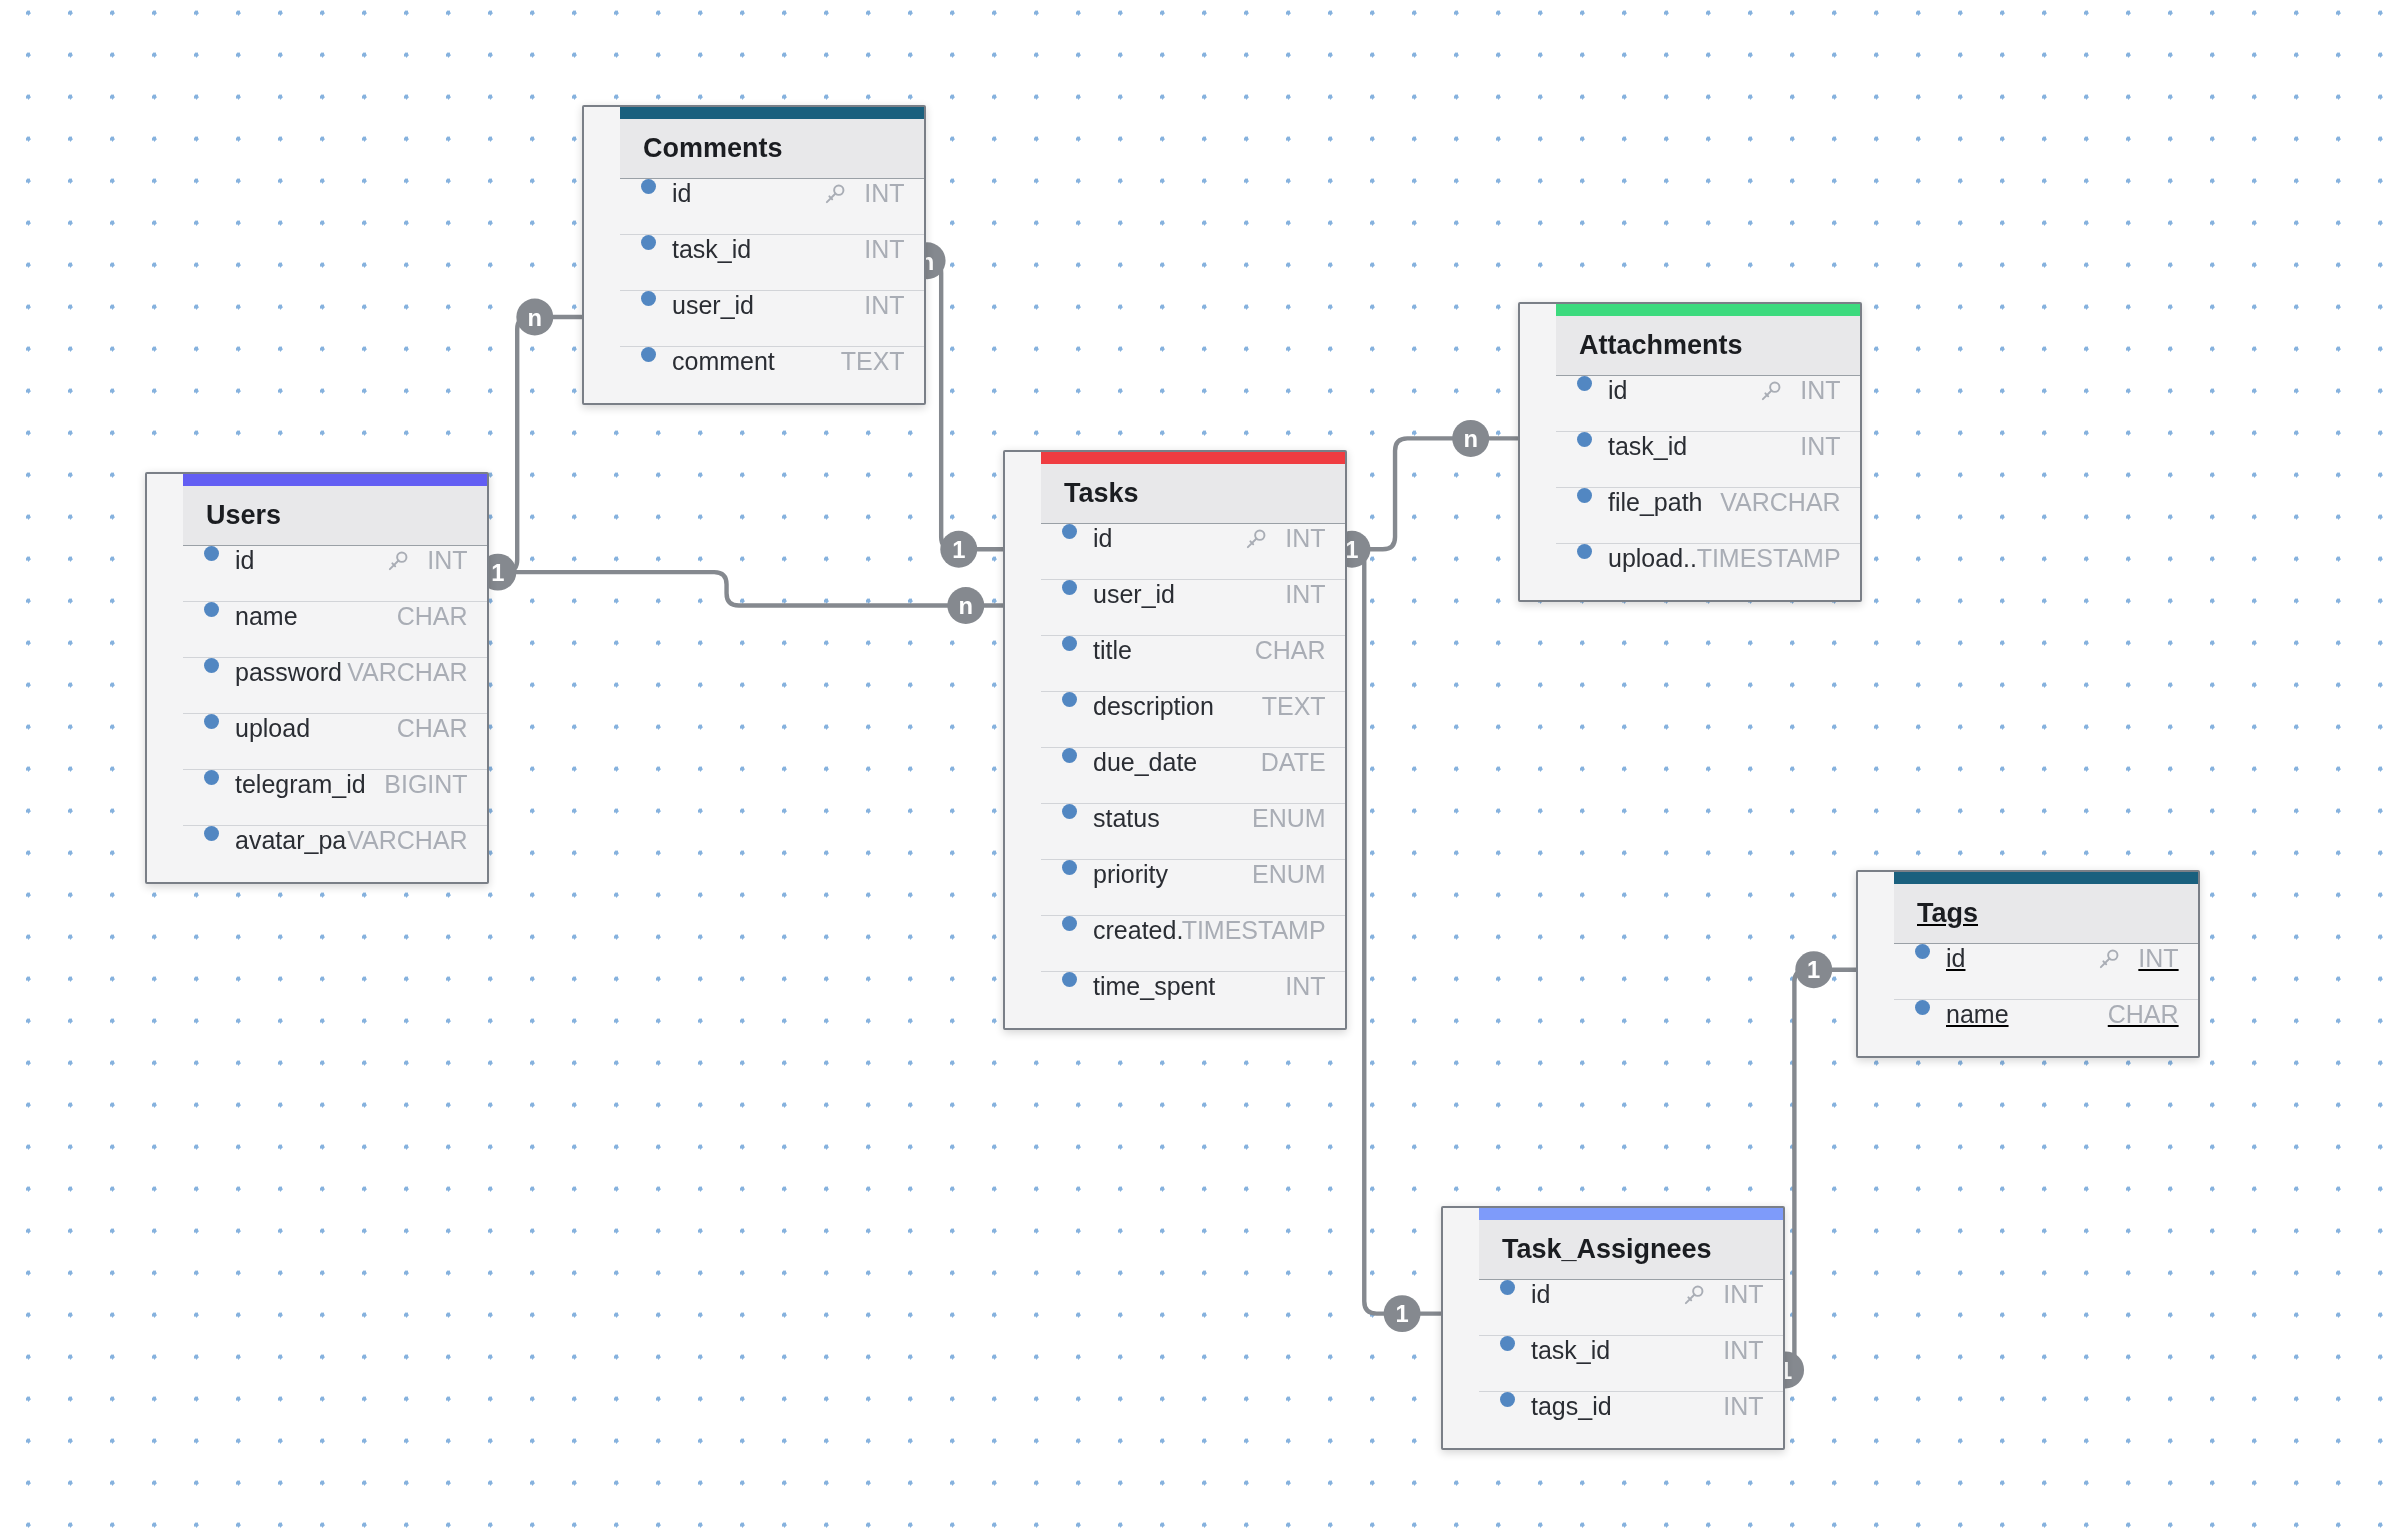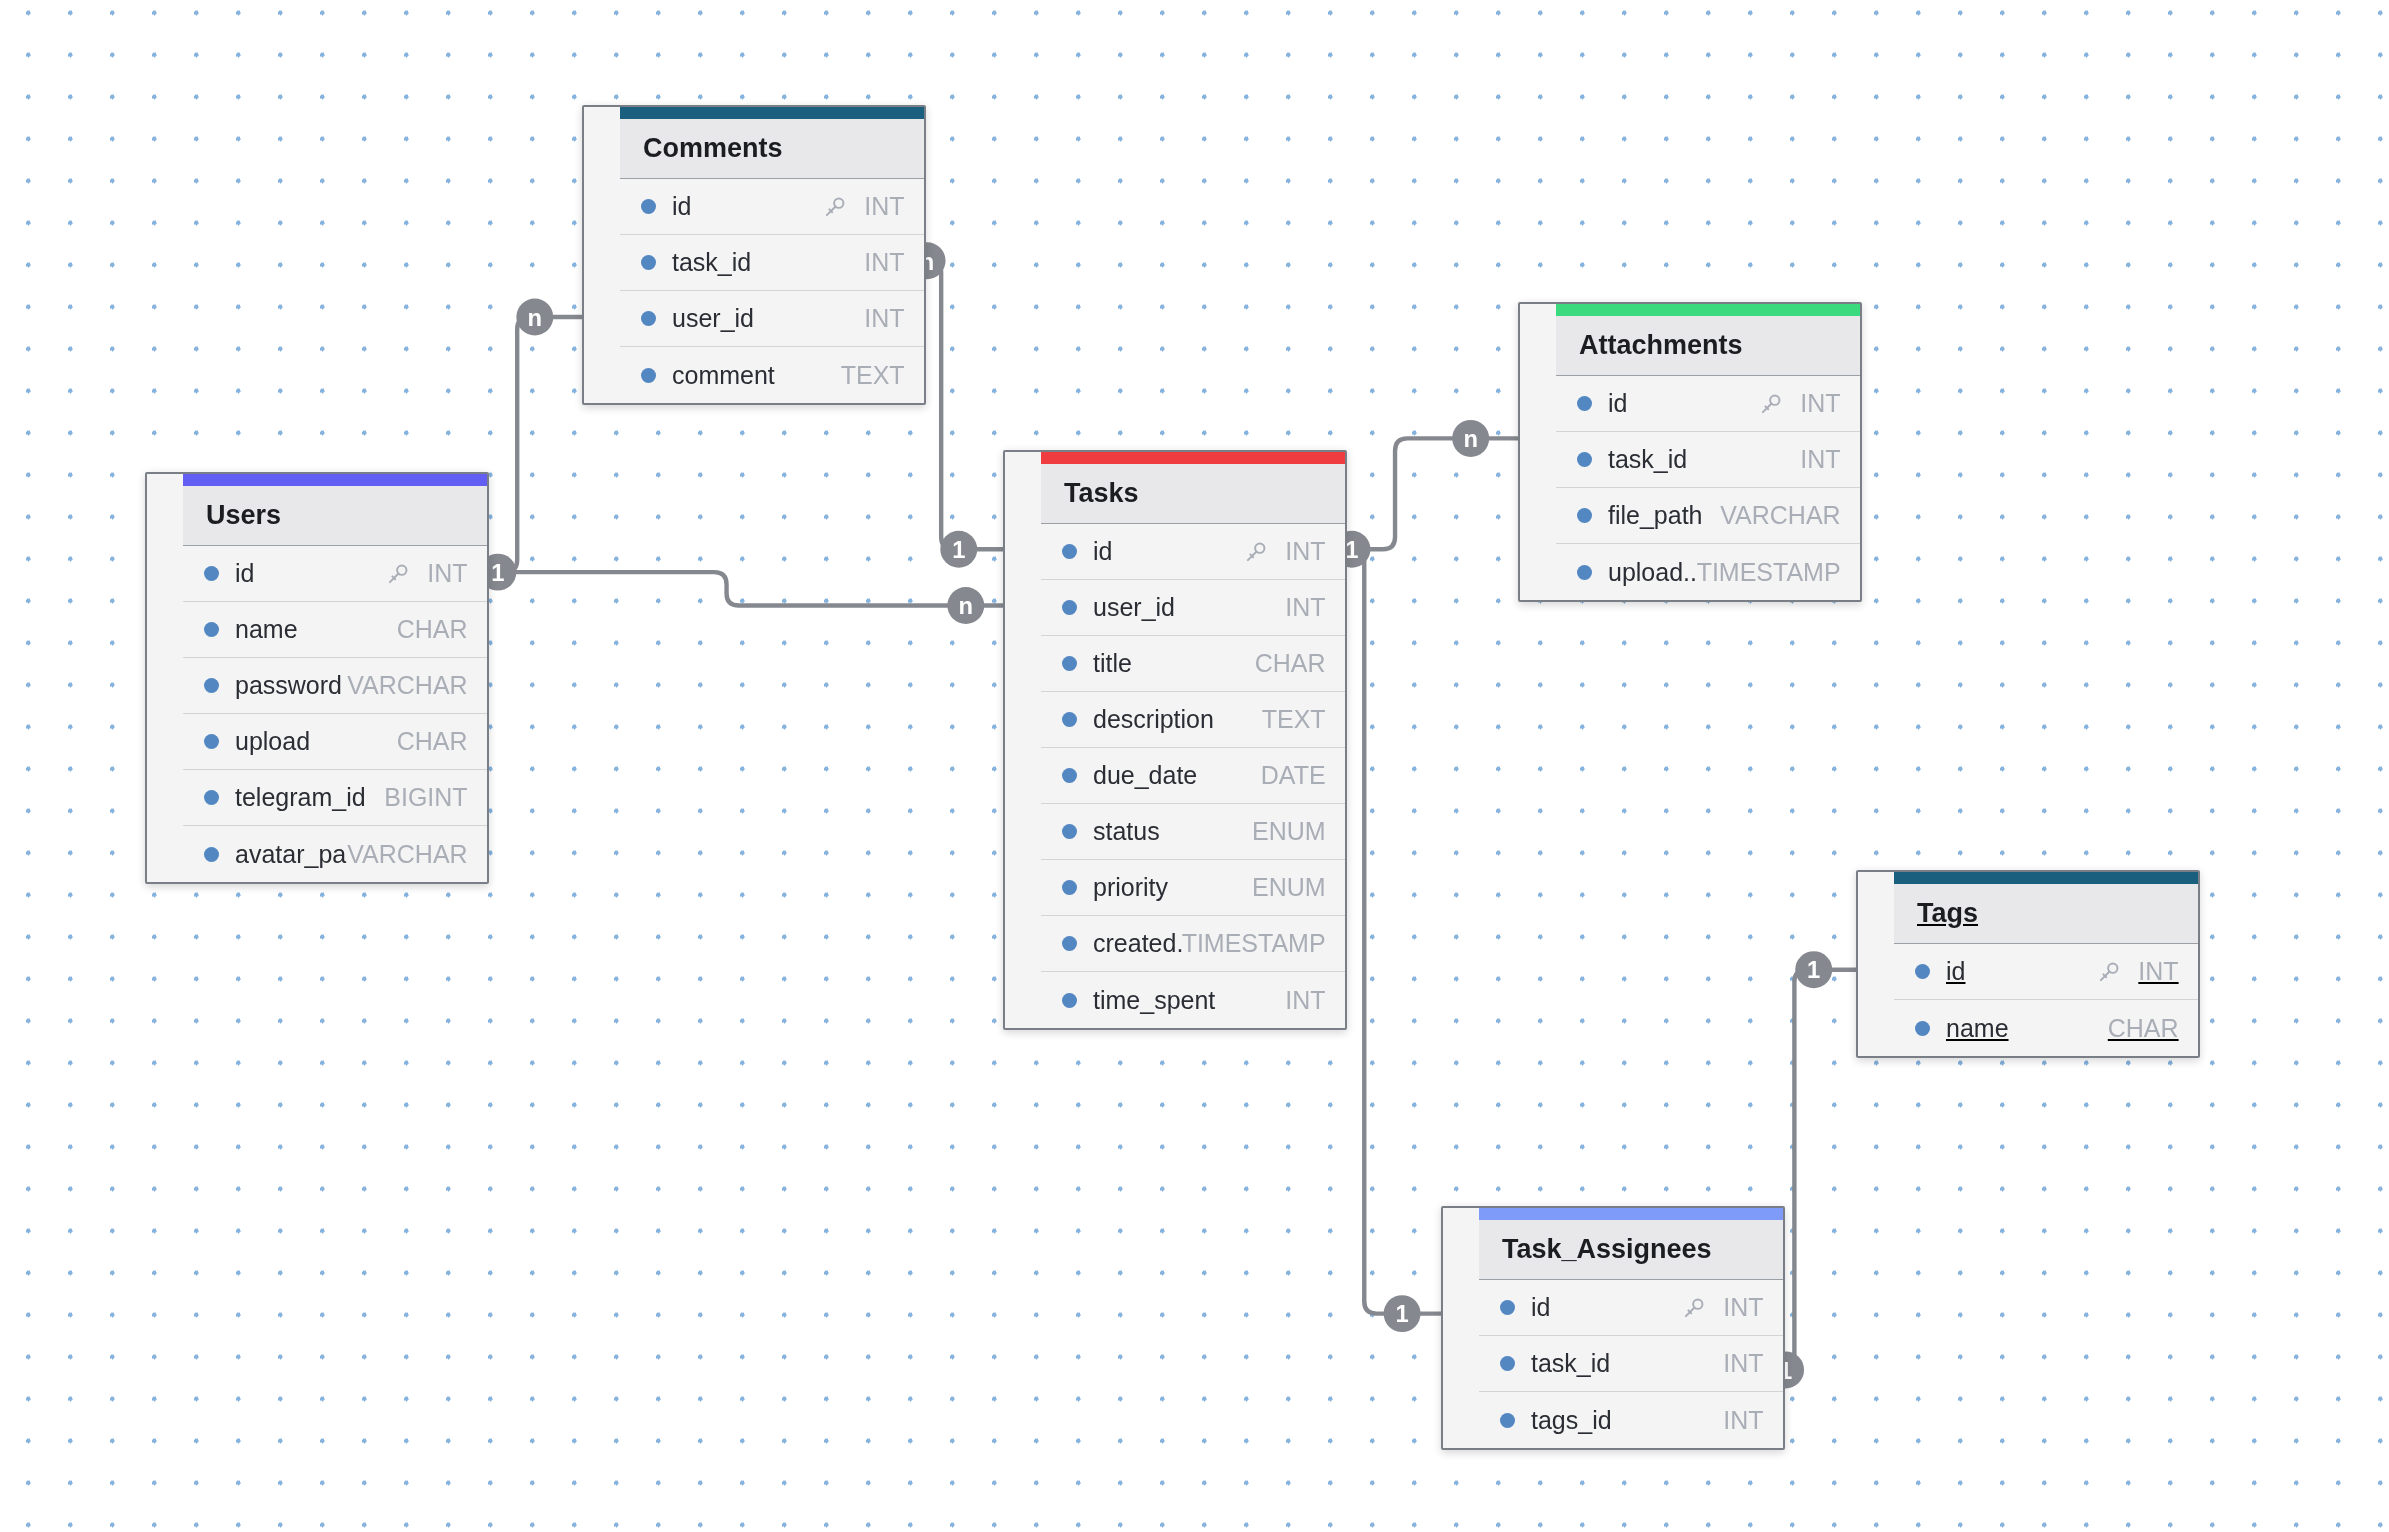--- a/index.html
+++ b/index.html
@@ -31,21 +31,21 @@
   }
   .colorbar{height:12.3px;width:100%;}
   .table-title{
     height:59px;background:#e8e8ea;
     border-bottom:1.8px solid #9aa0a6;
     display:flex;align-items:center;
     padding:0 23px;
     font-size:27px;font-weight:700;color:#1b1d21;
   }
   .row{
-    height:56px;display:flex;align-items:center;
+    height:56px;display:flex;align-items:flex-start;
     padding:0 19.4px 0 21px;
     border-bottom:1.8px solid #d2d4d8;
     box-sizing:border-box;
   }
   .row:last-child{border-bottom:none;}
   .field-dot{
     width:15px;height:15px;border-radius:50%;
     background:#5287c2;flex:0 0 auto;margin-right:16px;
   }
   .fname{font-size:25px;color:#2a2d33;flex:1 1 auto;white-space:nowrap;overflow:hidden;}

